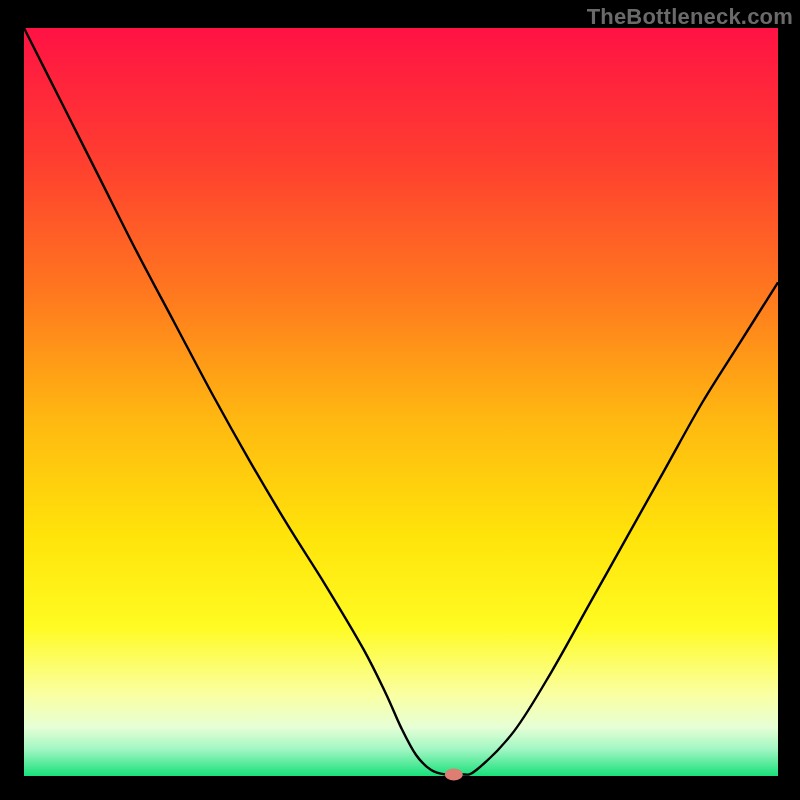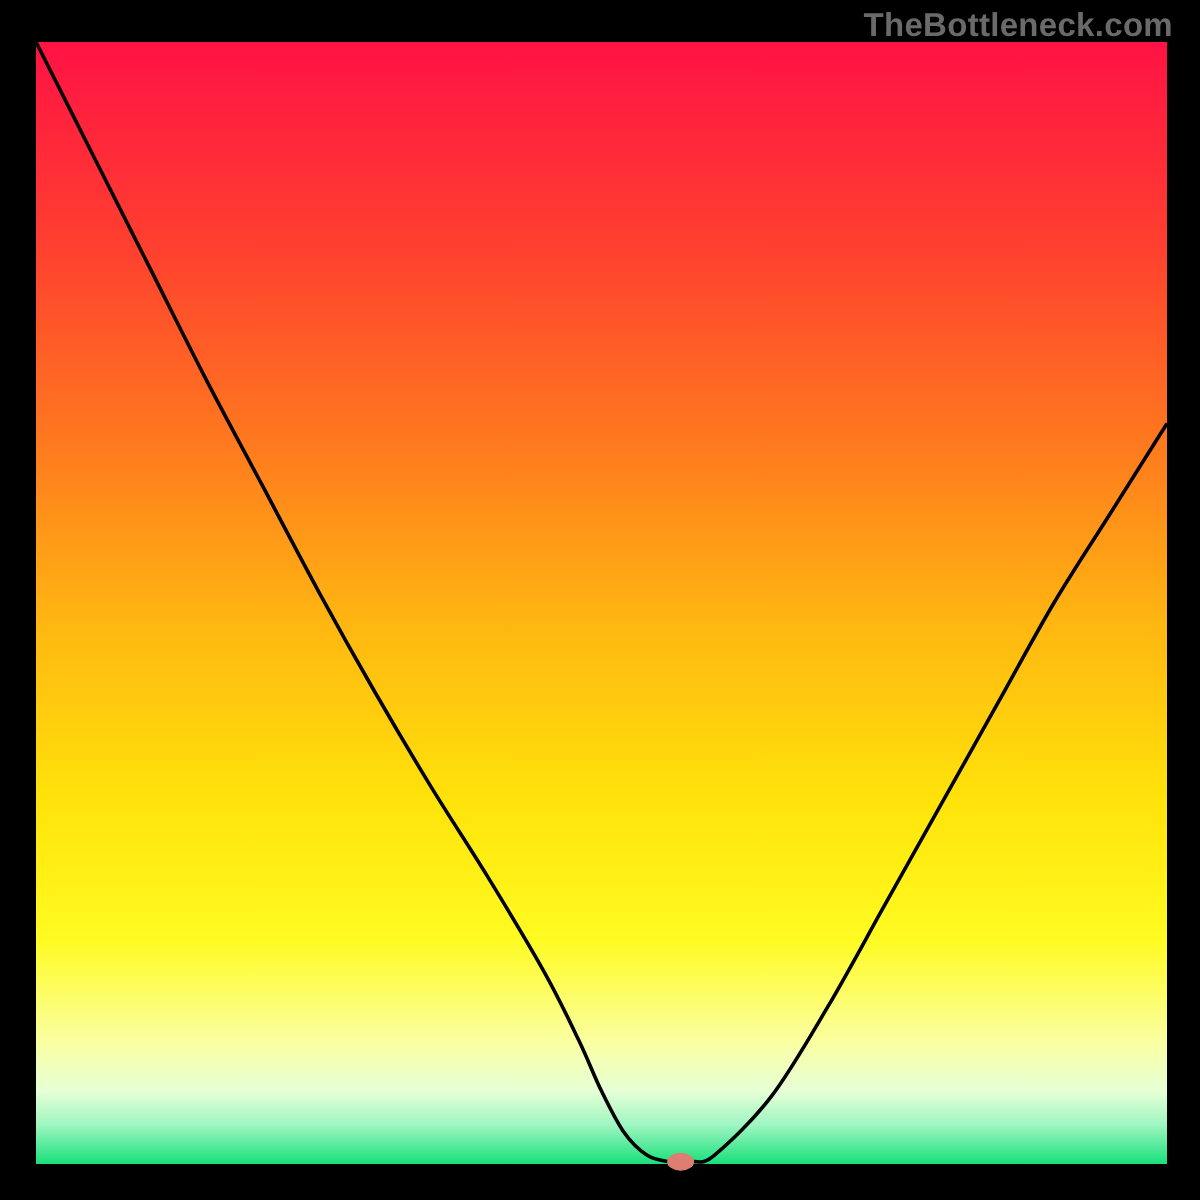--- a/index.html
+++ b/index.html
@@ -13,21 +13,21 @@
   }
   .frame {
     position: relative;
     width: 800px;
     height: 800px;
     background: #000;
   }
   .watermark {
     position: absolute;
     top: 4px;
-    right: 18px;
+    right: 7px;
     color: #6a6a6a;
     font-size: 22px;
     font-weight: 600;
     letter-spacing: 0.2px;
     z-index: 5;
   }
   svg {
     display: block;
   }
 </style>

